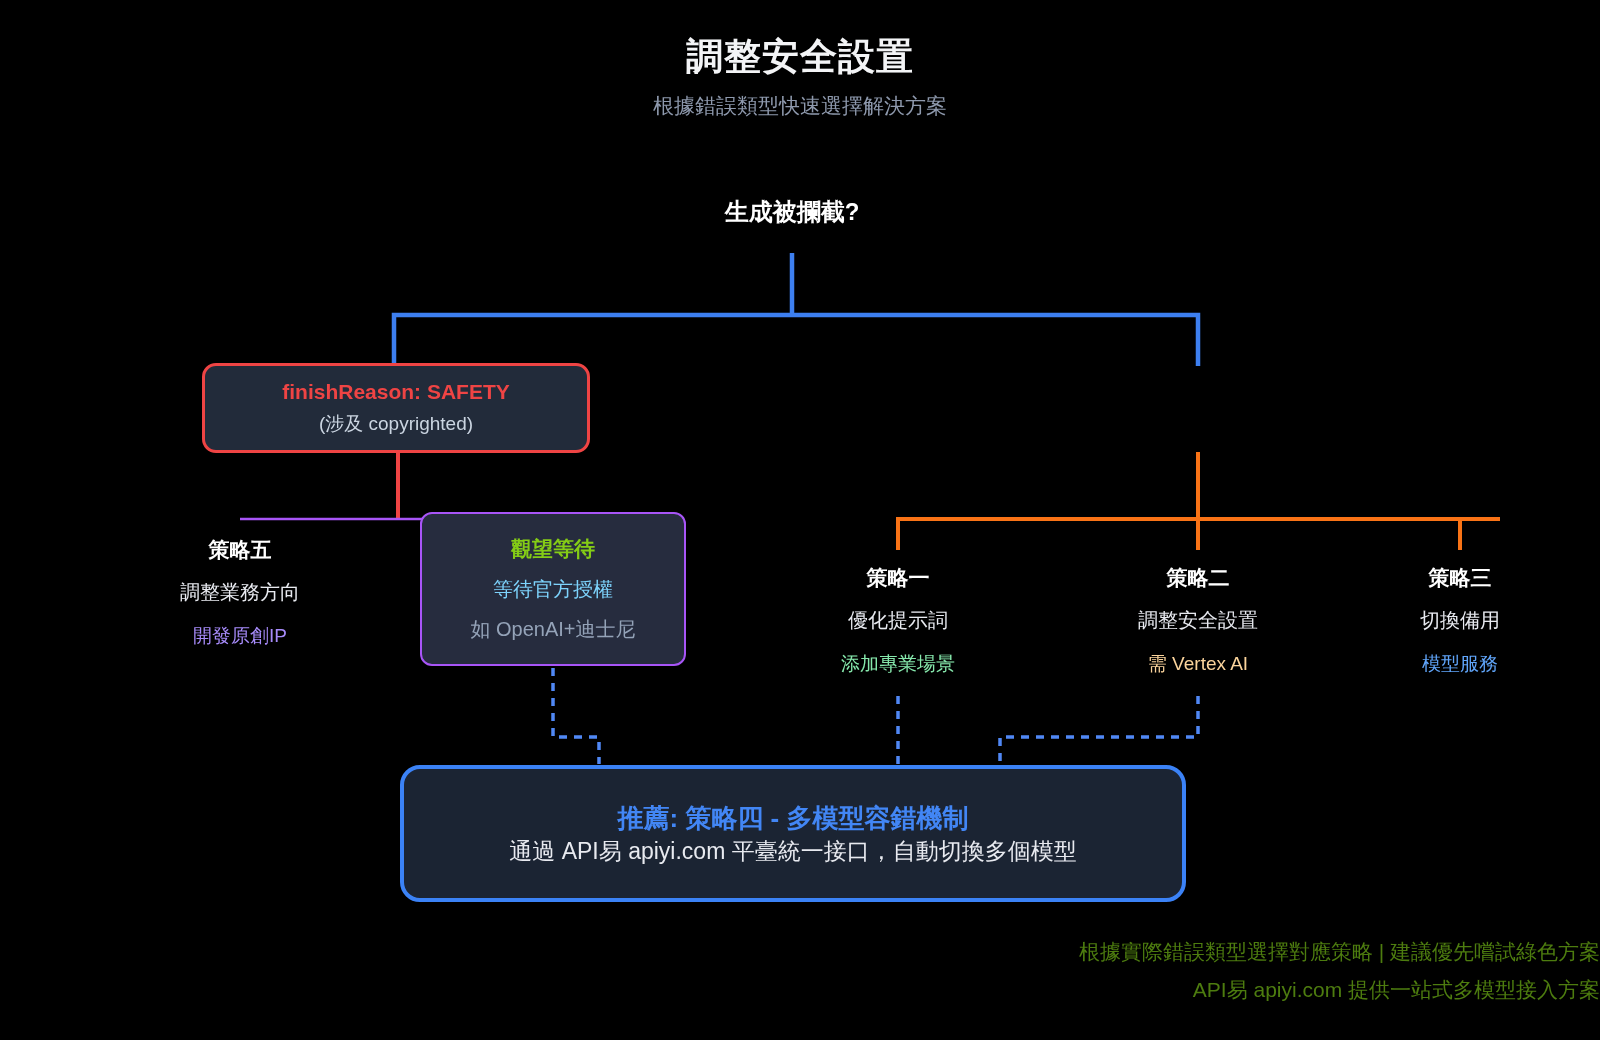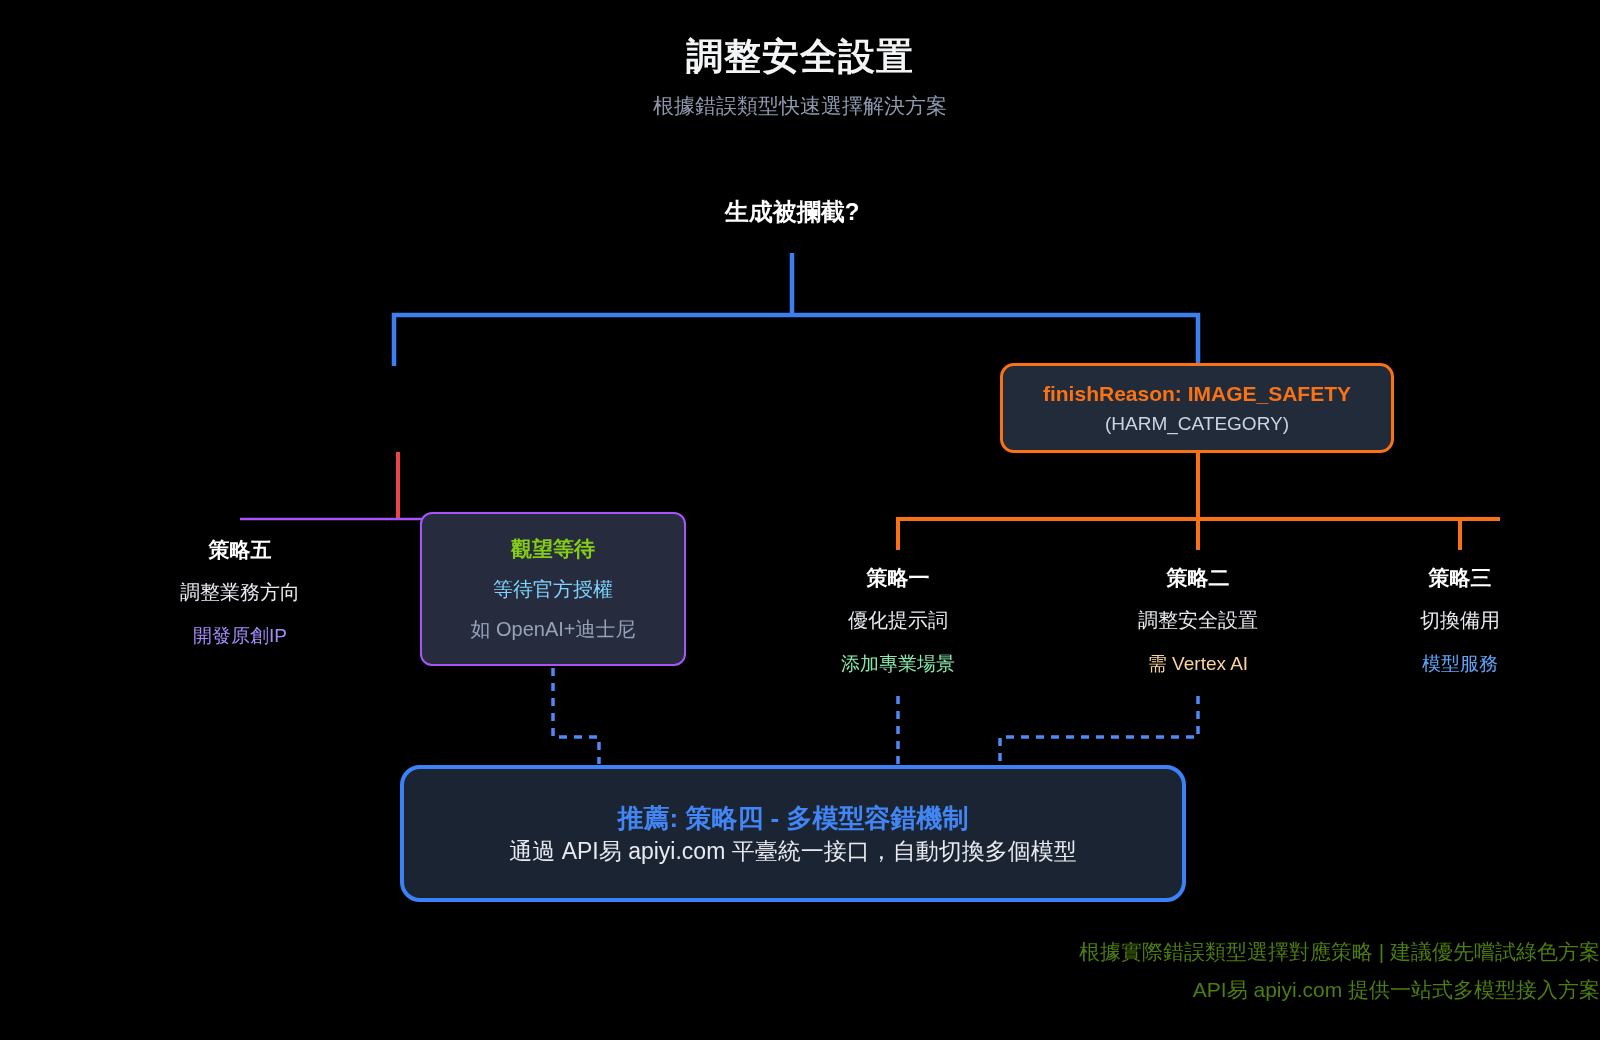--- a/index.html
+++ b/index.html
@@ -66,25 +66,25 @@
     <path d="M398 452 V520" stroke="#ef4444" stroke-width="4" fill="none"></path>
     <path d="M240 519 H470" stroke="#a855f7" stroke-width="2.5" fill="none"></path>
     <path d="M1198 452 V519 M898 550 V519 H1500 M1198 519 V550 M1460 519 V550" stroke="#f97316" stroke-width="4" fill="none"></path>
     <path d="M553 668 V737 H599 V764" stroke="#5088f5" stroke-width="3.5" stroke-dasharray="8 7" fill="none"></path>
     <path d="M898 696 V764" stroke="#5088f5" stroke-width="3.5" stroke-dasharray="8 7" fill="none"></path>
     <path d="M1198 696 V737 H1000 V764" stroke="#5088f5" stroke-width="3.5" stroke-dasharray="8 7" fill="none"></path>
   </svg>
 
   <div class="root-q">生成被攔截?</div>
 
+  <div class="box red-box">
+    <div class="box-title">finishReason: SAFETY</div>
+    <div class="box-sub">(涉及 copyrighted)</div>
+  </div>
 
-  <div class="box orange-box">
-    <div class="box-title">finishReason: IMAGE_SAFETY</div>
-    <div class="box-sub">(HARM_CATEGORY)</div>
-  </div>
 
   <div class="text-node" style="left:240px;top:536px;">
     <div class="tn-title">策略五</div>
     <div class="tn-line">調整業務方向</div>
     <div class="tn-accent accent-purple">開發原創IP</div>
   </div>
 
   <div class="box purple-box">
     <div class="box-title">觀望等待</div>
     <div class="pb-line1">等待官方授權</div>

